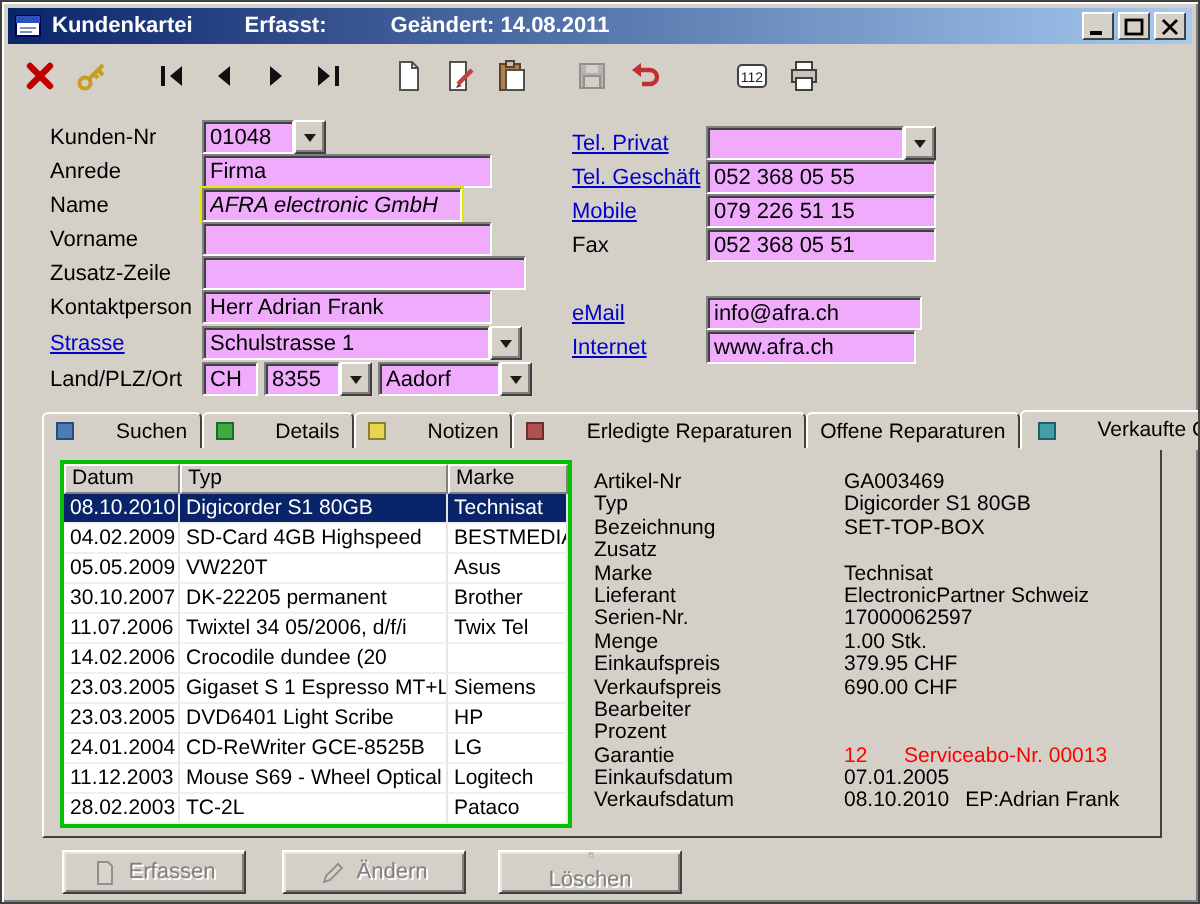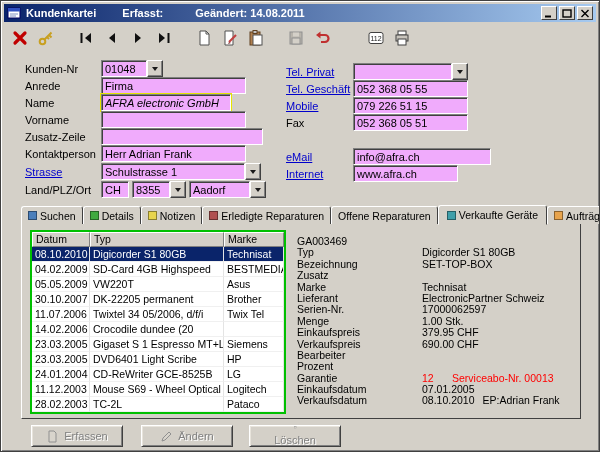--- a/index.html
+++ b/index.html
@@ -32,21 +32,21 @@
     border:1px solid; border-color:#808080 #fff #fff #808080; box-shadow:inset 1px 1px 0 #404040; }
   .combo { position:absolute; height:17px; display:flex; }
   .combo .fld { position:static; flex:1; min-width:0; height:17px; }
   .ddbtn { width:16px; height:17px; background:var(--window-bg); border:1px solid; border-color:#fff #404040 #404040 #fff;
     box-shadow:inset -1px -1px 0 #808080; display:flex; align-items:center; justify-content:center; flex:none; }
   .dd-arrow { width:0; height:0; border-left:3.5px solid transparent; border-right:3.5px solid transparent; border-top:4px solid #1a1a1a; }
   .hl { outline:1.5px solid var(--name-highlight,#e6e600); }
 
   
   .tabstrip { position:absolute; left:20px; top:203px; height:20px; display:flex; align-items:flex-end; z-index:3; }
-  .tab { height:18px; display:flex; align-items:center; gap:3px; padding:0 6px; background:var(--window-bg);
+  .tab { height:18px; display:flex; align-items:center; gap:21px; padding:0 6px; background:var(--window-bg);
     border:1px solid; border-color:#fff #404040 #404040 #fff; border-bottom:none; border-radius:3px 3px 0 0;
     font-size:10.5px; white-space:nowrap; }
   .tab.active { height:20px; margin-bottom:-1px; padding:0 8px; z-index:4; border-bottom:1px solid var(--window-bg); }
   .tabicon { width:9px; height:9px; display:inline-block; border:1px solid rgba(0,0,0,.4); flex:none; }
 
   
   .content { position:absolute; left:20px; top:222px; width:560px; height:196px; background:var(--window-bg);
     border:1px solid; border-color:#fff #404040 #404040 #fff; z-index:2; }
 
   
@@ -252,21 +252,21 @@
   <span class="lbl link" style="left:285px; top:82px;">Tel. Geschäft</span>
   <input class="fld" style="left: 352px; top: 79px; width: 115px;" value="052 368 05 55">
 
   <span class="lbl link" style="left:285px; top:99px;">Mobile</span>
   <input class="fld" style="left: 352px; top: 96px; width: 115px;" value="079 226 51 15">
 
   <span class="lbl" style="left:285px; top:116px;">Fax</span>
   <input class="fld" style="left: 352px; top: 113px; width: 115px;" value="052 368 05 51">
 
   <span class="lbl link" style="left:285px; top:150px;">eMail</span>
-  <input class="fld" style="left: 352px; top: 147px; width: 138px;" value="info@afra.ch">
+  <input class="fld" style="left: 352px; top: 147px; width: 108px;" value="info@afra.ch">
 
   <span class="lbl link" style="left:285px; top:167px;">Internet</span>
   <input class="fld" style="left: 352px; top: 164px; width: 105px;" value="www.afra.ch">
 
   <div class="tabstrip">
       <div class="tab">
         <span class="tabicon" style="background: rgb(74, 126, 187);"></span>
         <span>Suchen</span>
       </div>
       <div class="tab">
@@ -352,20 +352,21 @@
           <div class="td c2">Logitech</div>
         </div>
         <div class="trow">
           <div class="td c0">28.02.2003</div>
           <div class="td c1">TC-2L</div>
           <div class="td c2">Pataco</div>
         </div>
       </div>
     <div class="details">
         <div class="drow">
+          <span class="dlabel">Artikel-Nr</span>
           <span class="dvalue">GA003469</span>
         </div>
         <div class="drow">
           <span class="dlabel">Typ</span>
           <span class="dvalue">Digicorder S1 80GB</span>
         </div>
         <div class="drow">
           <span class="dlabel">Bezeichnung</span>
           <span class="dvalue">SET-TOP-BOX</span>
         </div>

